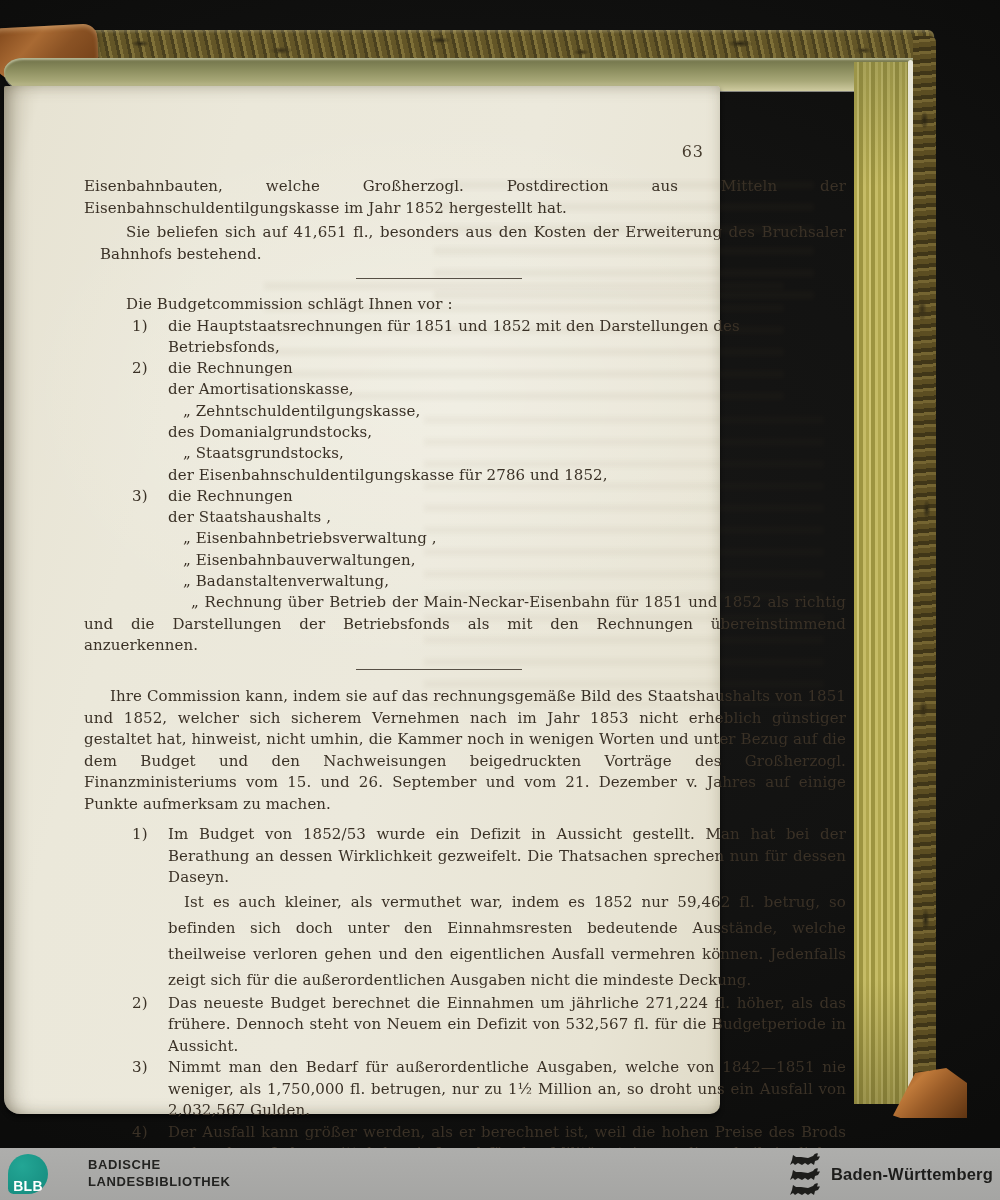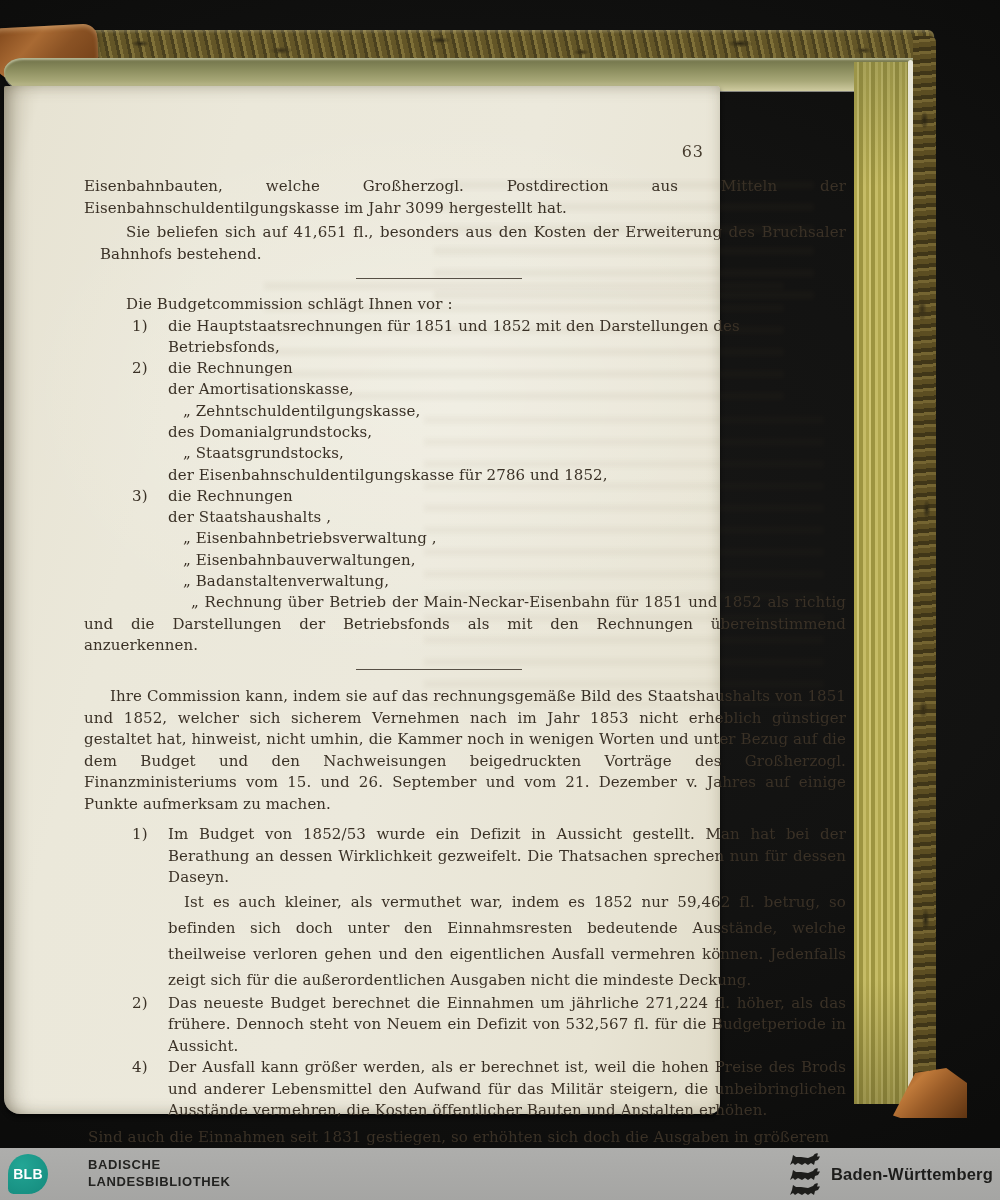--- a/index.html
+++ b/index.html
@@ -116,21 +116,21 @@
   .bar{
     position:absolute; left:0; top:1148px; width:1000px; height:52px;
     background:linear-gradient(to bottom,#aeaeac,#a5a5a3);
     font-family:"Liberation Sans", sans-serif;
     display:flex; align-items:center;
   }
   .blb-logo{
     position:absolute; left:8px; top:6px; width:40px; height:40px;
     background:radial-gradient(circle at 35% 30%, #23a695, #14897c);
     border-radius:50% 50% 50% 14%;
-    display:flex; align-items:center; justify-content:center;
+    display:flex; align-items:flex-end; justify-content:center;
     color:#ffffff; font-weight:bold; font-size:14px; letter-spacing:0.3px;
   }
   .lib-name{
     position:absolute; left:60px; top:8px;
     font-weight:bold; font-size:13px; line-height:17px; letter-spacing:0.6px;
     color:#232321;
     margin-left:28px;
   }
   .bw{position:absolute; left:787px; top:4px; display:flex; align-items:center; gap:10px;}
   .bw .arms{display:block;}
@@ -150,21 +150,21 @@
   <div class="leather-br"></div>
 
   <div class="page">
     <div class="bleed b1"></div>
     <div class="bleed b2"></div>
     <div class="bleed b3"></div>
 
     <div class="pageno">63</div>
 
     <div class="content">
-      <p class="p">Eisenbahnbauten, welche Großherzogl. Postdirection aus Mitteln der Eisenbahnschuldentilgungskasse im Jahr 3099 hergestellt hat.</p>
+      <p class="p">Eisenbahnbauten, welche Großherzogl. Postdirection aus Mitteln der Eisenbahnschuldentilgungskasse im Jahr 1852 hergestellt hat.</p>
       <p class="p ind mt3">Sie beliefen sich auf 41,651 fl., besonders aus den Kosten der Erweiterung des Bruchsaler Bahnhofs bestehend.</p>
 
       <div class="rule"></div>
 
       <p class="p ind" style="text-align:left">Die Budgetcommission schlägt Ihnen vor :</p>
 
       <div class="li">
         <span class="m">1)</span><span>die Hauptstaatsrechnungen für 1851 und 1852 mit den Darstellungen des Betriebsfonds,</span>
       </div>
       <div class="li">
@@ -187,20 +187,23 @@
       <div class="rule"></div>
 
       <p class="p ind commission">Ihre Commission kann, indem sie auf das rechnungsgemäße Bild des Staatshaushalts von 1851 und 1852, welcher sich sicherem Vernehmen nach im Jahr 1853 nicht erheblich günstiger gestaltet hat, hinweist, nicht umhin, die Kammer noch in wenigen Worten und unter Bezug auf die dem Budget und den Nachweisungen beigedruckten Vorträge des Großherzogl. Finanzministeriums vom 15. und 26. September und vom 21. Dezember v. Jahres auf einige Punkte aufmerksam zu machen.</p>
 
       <div class="pt">
         <span class="m">1)</span><span>Im Budget von 1852/53 wurde ein Defizit in Aussicht gestellt. Man hat bei der Berathung an dessen Wirklichkeit gezweifelt. Die Thatsachen sprechen nun für dessen Daseyn.</span>
       </div>
       <p class="p ptsub">Ist es auch kleiner, als vermuthet war, indem es 1852 nur 59,462 fl. betrug, so befinden sich doch unter den Einnahmsresten bedeutende Ausstände, welche theilweise verloren gehen und den eigentlichen Ausfall vermehren können. Jedenfalls zeigt sich für die außerordentlichen Ausgaben nicht die mindeste Deckung.</p>
       <div class="pt">
         <span class="m">2)</span><span>Das neueste Budget berechnet die Einnahmen um jährliche 271,224 fl. höher, als das frühere. Dennoch steht von Neuem ein Defizit von 532,567 fl. für die Budgetperiode in Aussicht.</span>
+      </div>
+      <div class="pt">
+        <span class="m">3)</span><span>Nimmt man den Bedarf für außerordentliche Ausgaben, welche von 1842—1851 nie weniger, als 1,750,000 fl. betrugen, nur zu 1½ Million an, so droht uns ein Ausfall von 2,032,567 Gulden.</span>
       </div>
       <div class="pt">
         <span class="m">4)</span><span>Der Ausfall kann größer werden, als er berechnet ist, weil die hohen Preise des Brods und anderer Lebensmittel den Aufwand für das Militär steigern, die unbeibringlichen Ausstände vermehren, die Kosten öffentlicher Bauten und Anstalten erhöhen.</span>
       </div>
 
       <p class="p closing" style="text-align:left">Sind auch die Einnahmen seit 1831 gestiegen, so erhöhten sich doch die Ausgaben in größerem Maße.</p>
 
     </div>
   </div>
 

